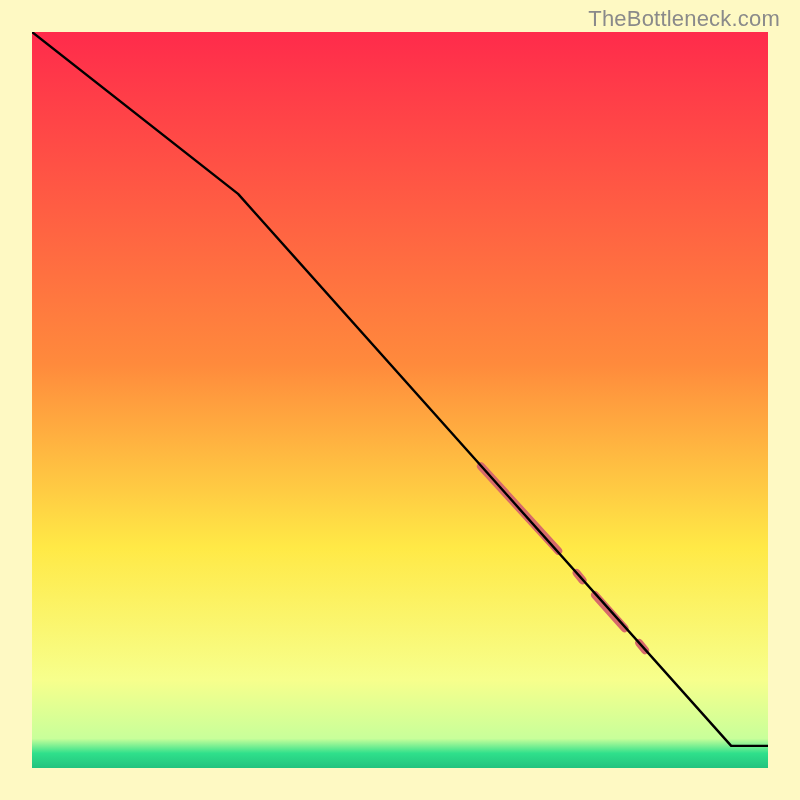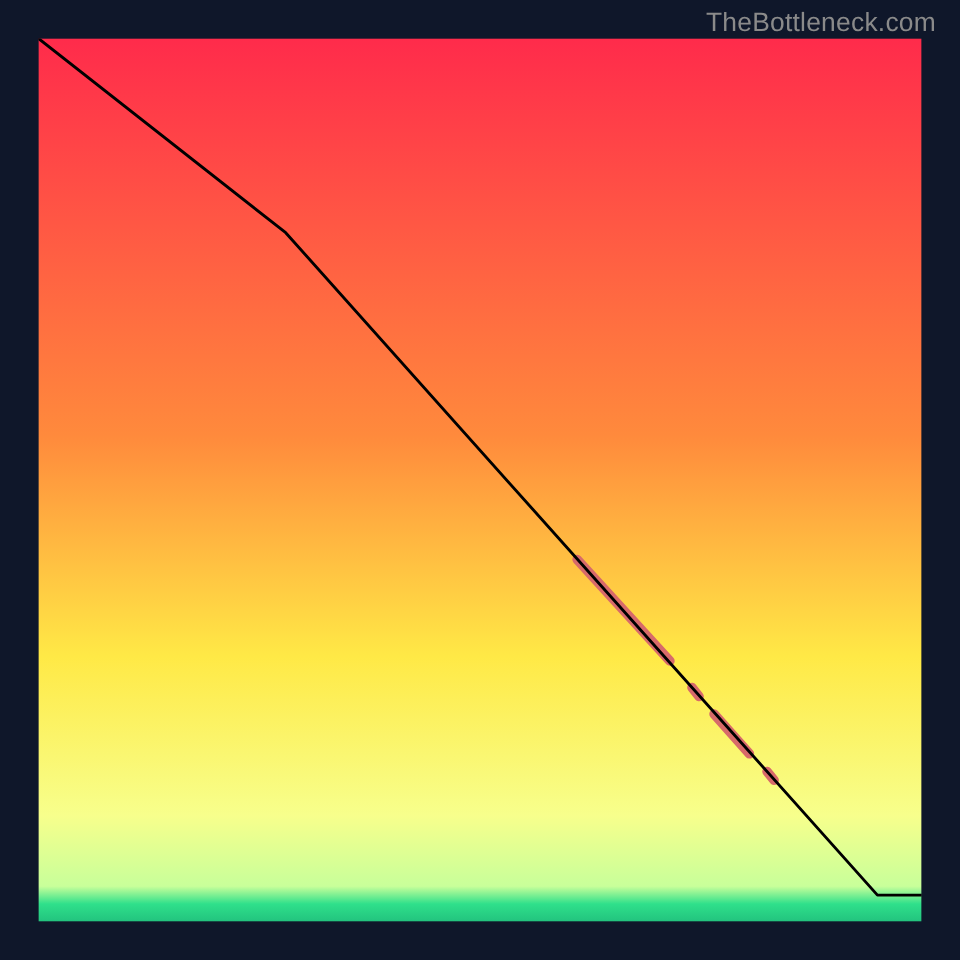--- a/index.html
+++ b/index.html
@@ -10,21 +10,21 @@
     background: #000;
     overflow: hidden;
     font-family: Arial, Helvetica, sans-serif;
   }
   .frame {
     position: absolute;
     left: 0;
     top: 0;
     width: 800px;
     height: 800px;
-    background: #0f172a;
+    background: #fef9c3;
   }
   .plot {
     position: absolute;
     left: 32px;
     top: 32px;
     width: 736px;
     height: 736px;
   }
   .watermark {
     position: absolute;

